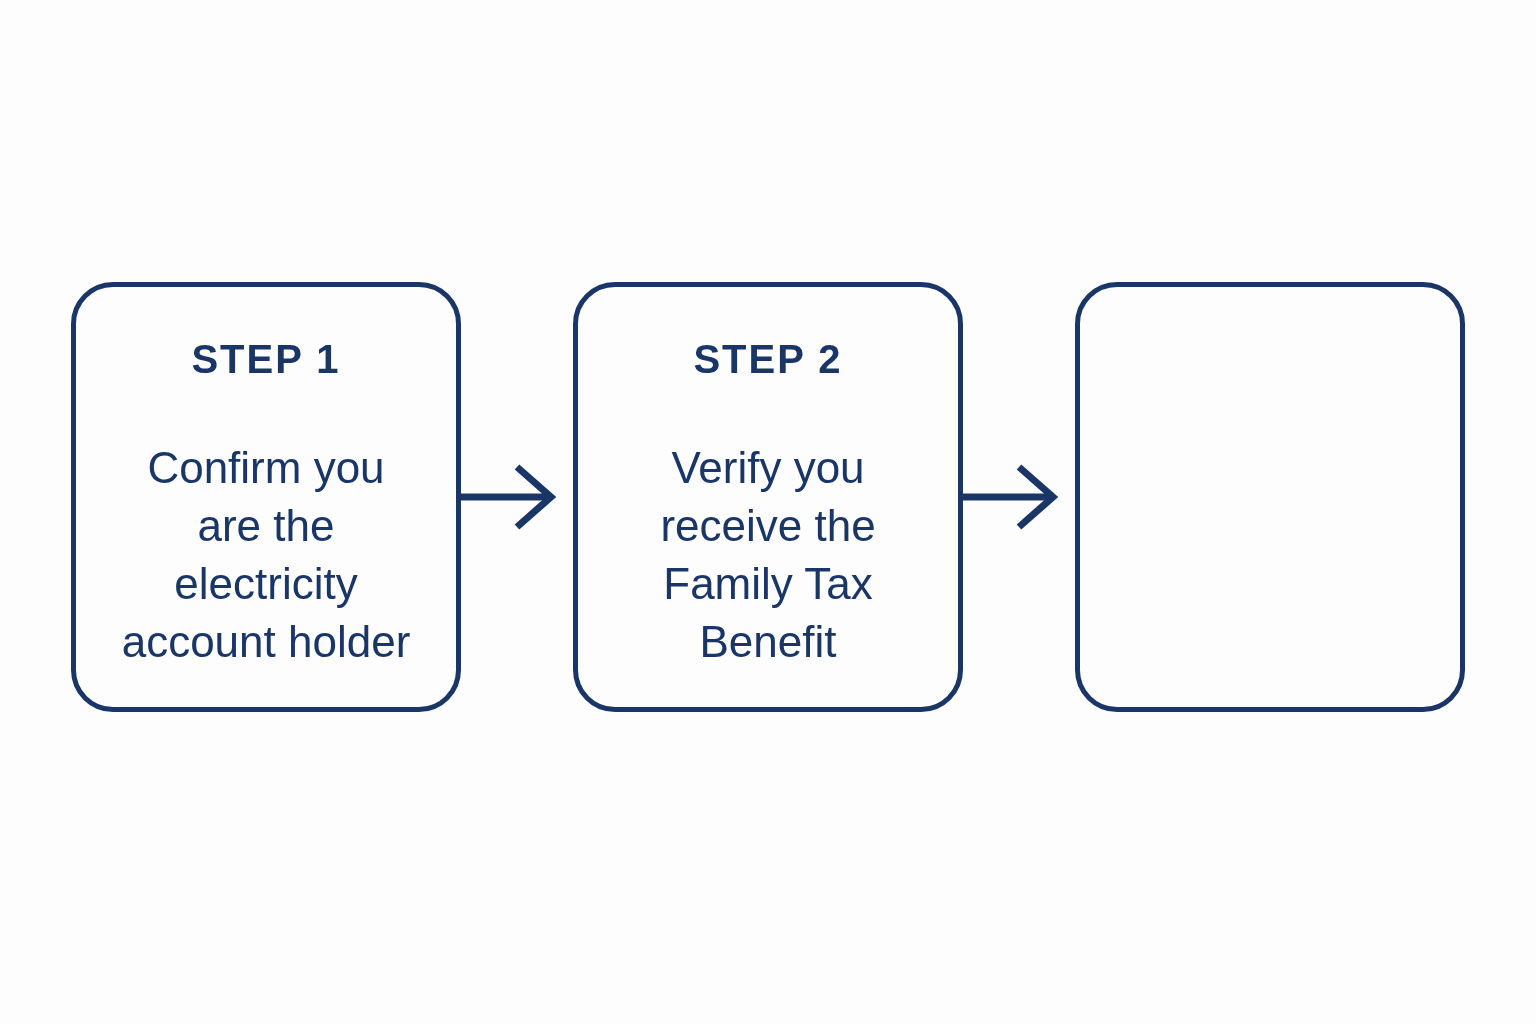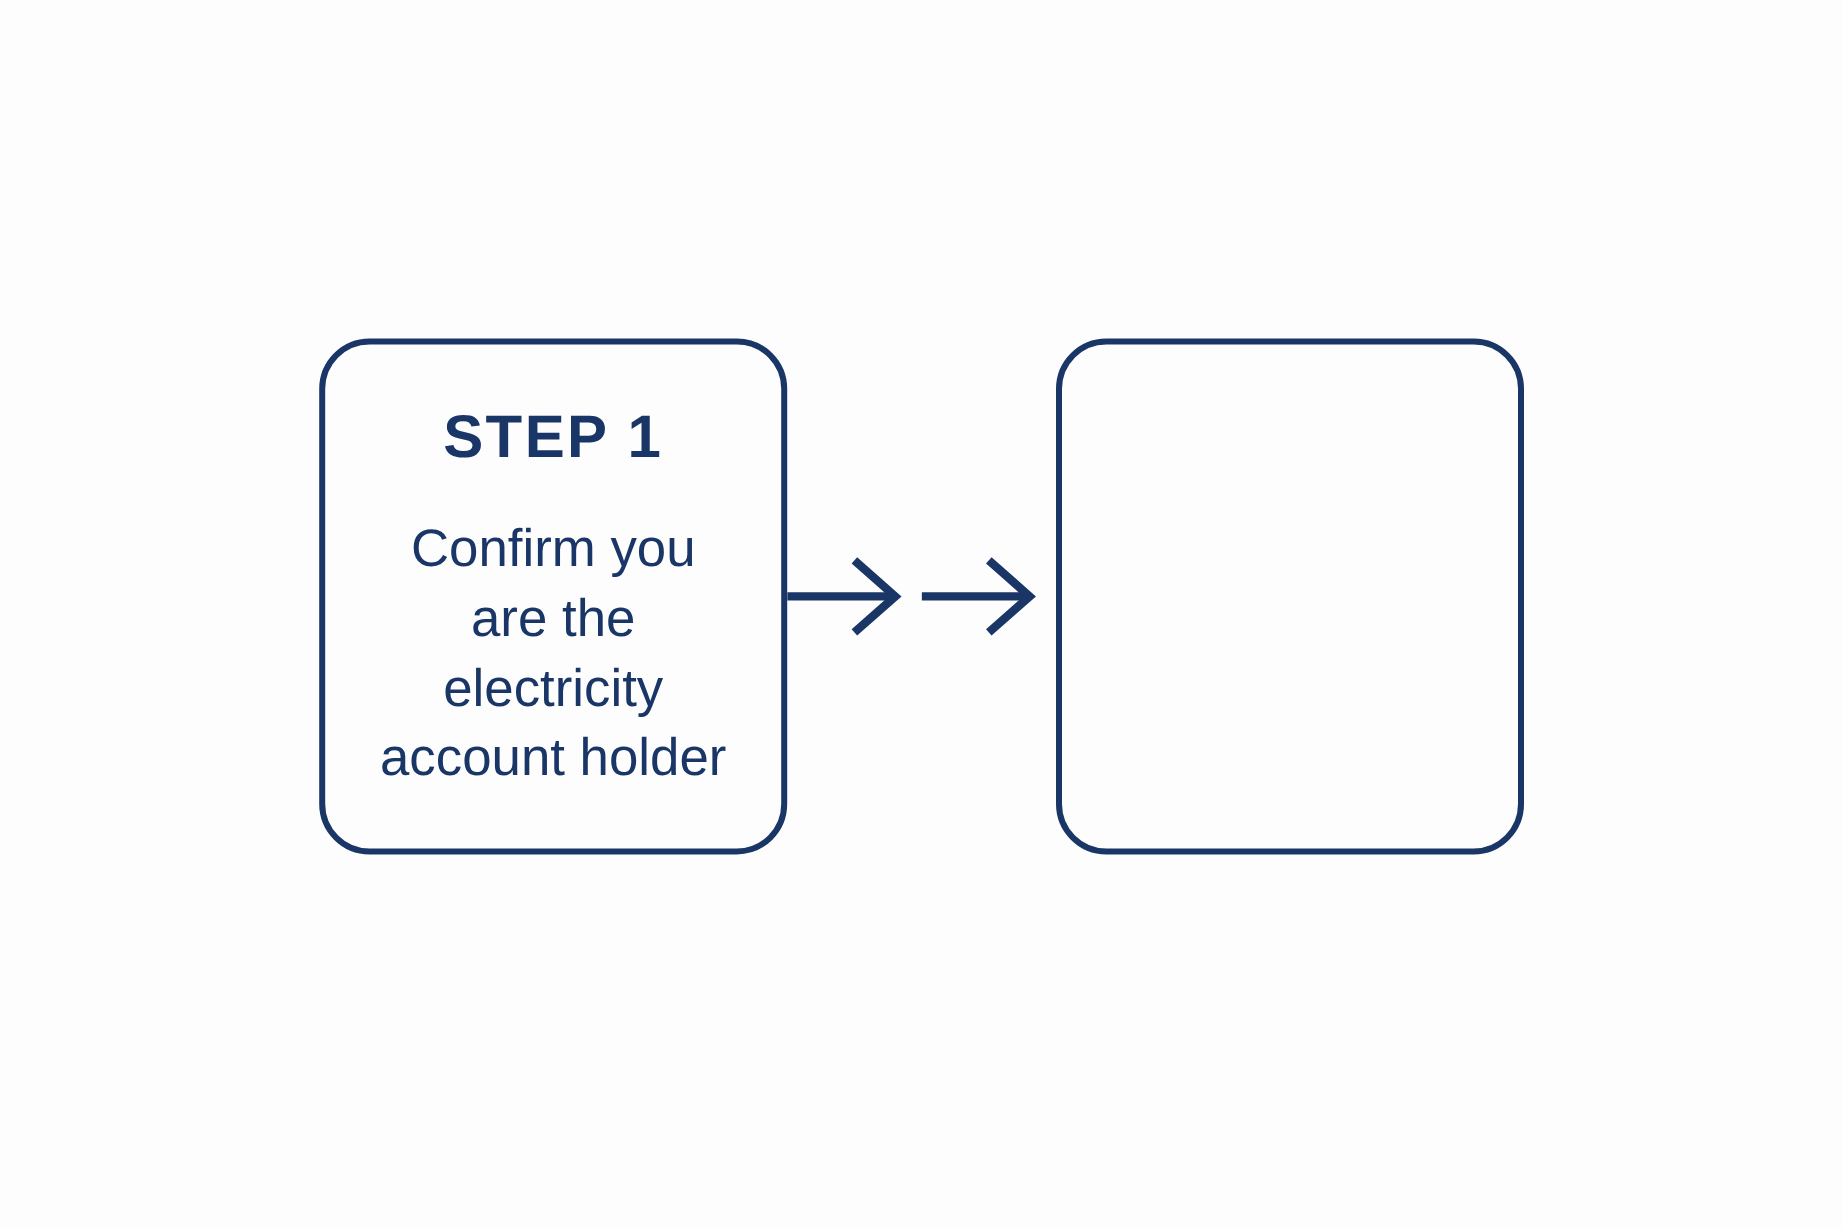--- a/index.html
+++ b/index.html
@@ -30,34 +30,34 @@
     border: 5px solid var(--accent);
     border-radius: 42px;
     display: flex;
     flex-direction: column;
     align-items: center;
     padding-top: 52px;
     flex: 0 0 auto;
   }
   .card-title {
     color: var(--accent);
-    font-size: 50px;
+    font-size: 40px;
     font-weight: 700;
     letter-spacing: 2px;
     line-height: 1;
     text-align: right;
   }
   .card-desc {
     color: var(--accent);
     font-size: 44px;
     font-weight: 500;
     line-height: 58px;
     text-align: center;
     white-space: pre-line;
-    margin-top: 40px;
+    margin-top: 60px;
   }
   .arrow {
     flex: 0 0 auto;
     width: 96px;
     height: 72px;
     margin-right: 16px;
     display: block;
   }
   .arrow line, .arrow polyline {
     stroke: var(--accent);
@@ -78,20 +78,27 @@
 are the
 electricity
 account holder</div>
   </div>
 
   <svg class="arrow" viewBox="0 0 96 72" xmlns="http://www.w3.org/2000/svg" aria-hidden="true">
     <line x1="0" y1="36" x2="88" y2="36"></line>
     <polyline points="56,6 90,36 56,66"></polyline>
   </svg>
 
+  <div class="card">
+    <div class="card-title">STEP 2</div>
+    <div class="card-desc">Verify you
+receive the
+Family Tax
+Benefit</div>
+  </div>
 
   <svg class="arrow" viewBox="0 0 96 72" xmlns="http://www.w3.org/2000/svg" aria-hidden="true">
     <line x1="0" y1="36" x2="88" y2="36"></line>
     <polyline points="56,6 90,36 56,66"></polyline>
   </svg>
 
   <div class="card">
   </div>
 
 </div>

